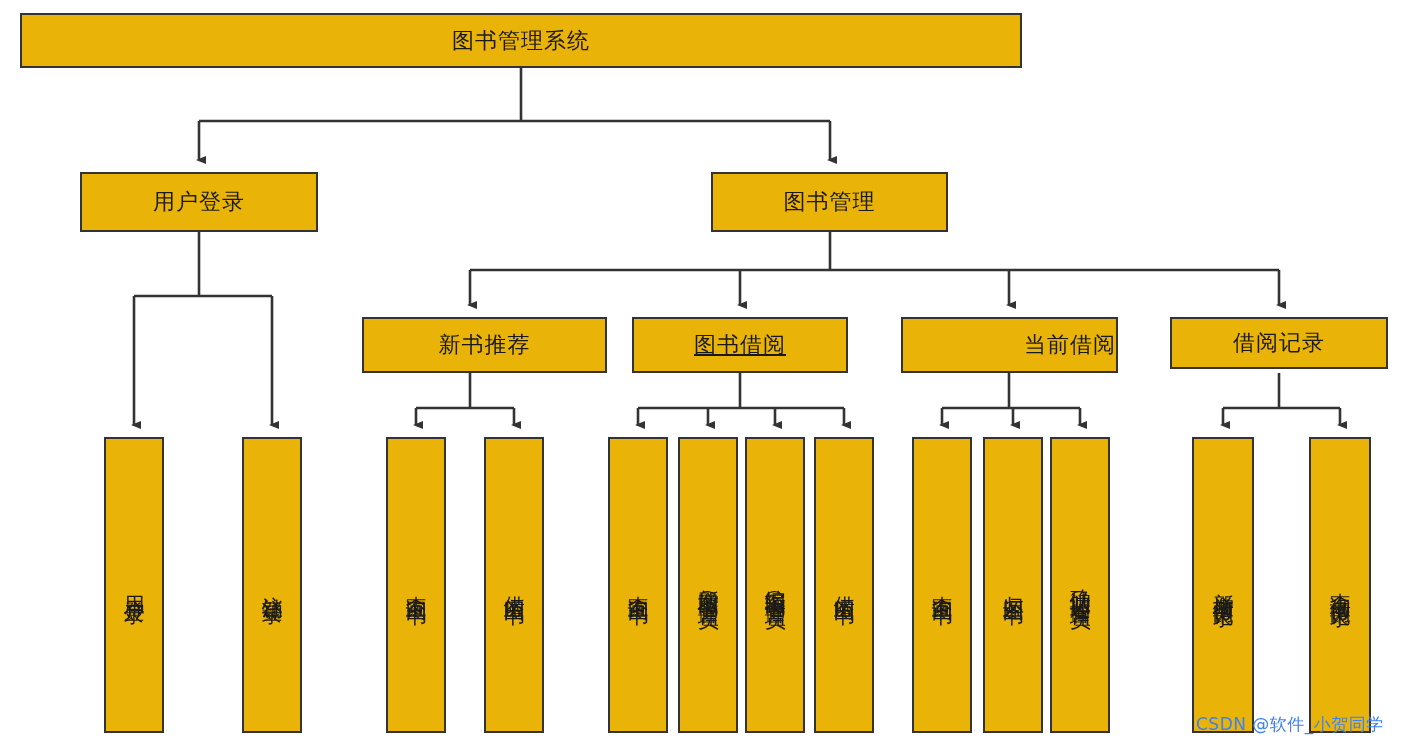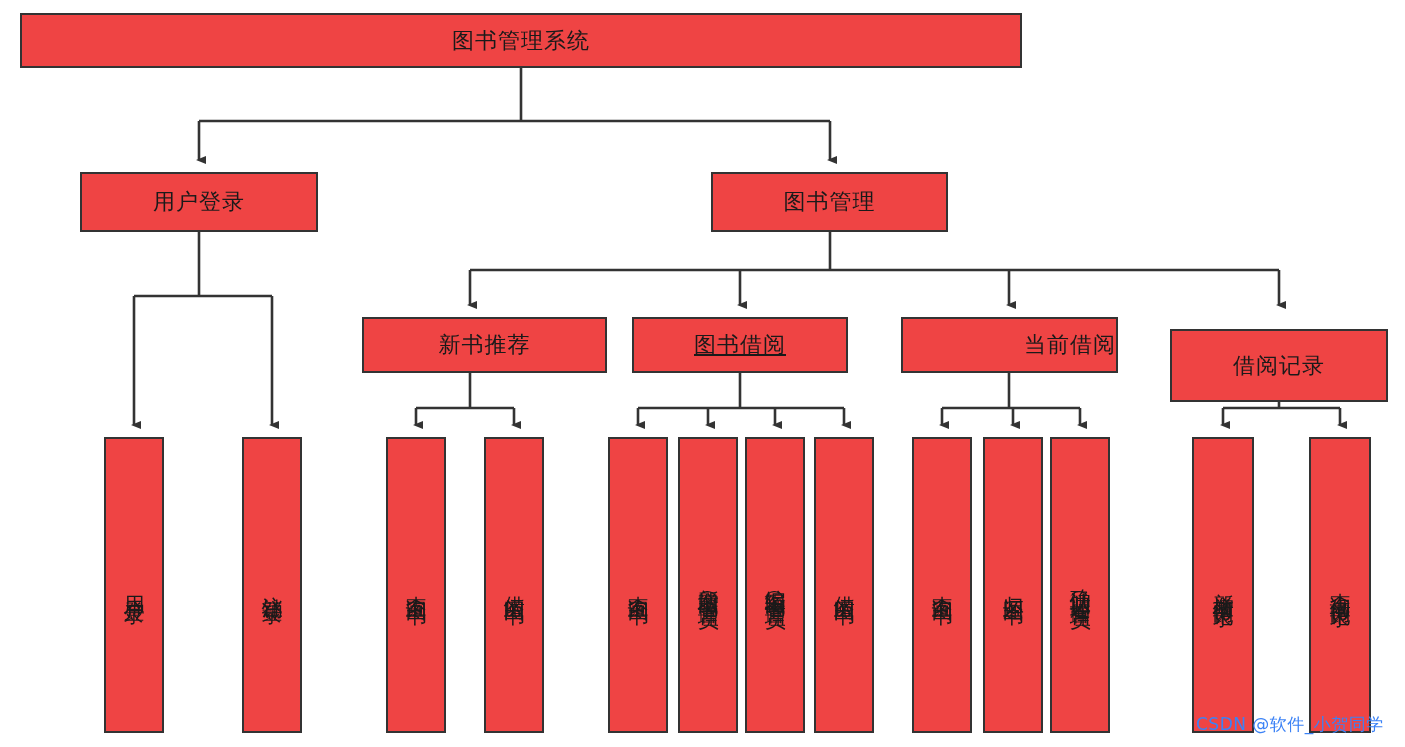--- a/index.html
+++ b/index.html
@@ -7,21 +7,21 @@
     width:1405px;height:747px;
     background:#ffffff;
     font-family:"DejaVu Sans","Liberation Sans",sans-serif;
     overflow:hidden;
   }
   #canvas{position:relative;width:1405px;height:747px;}
   #wires{position:absolute;left:0;top:0;width:1405px;height:747px;}
   .node{
     position:absolute;
     box-sizing:border-box;
-    background:#ef4444;
+    background:#eab308;
     border:2px solid #333333;
     display:flex;
     align-items:center;
     justify-content:center;
     color:#1a1a1a;
   }
   .node.horiz{font-size:22px;letter-spacing:1px;}
   .node.root{font-size:22px;}
   .node.vert{
     font-size:21px;
@@ -125,21 +125,21 @@
 
   <div class="node horiz" style="left:362px;top:317px;width:245px;height:56px;">
     <span>新书推荐</span>
   </div>
   <div class="node horiz" style="left:632px;top:317px;width:216px;height:56px;text-decoration:underline;">
     <span>图书借阅</span>
   </div>
   <div class="node horiz" style="left:901px;top:317px;width:217px;height:56px;justify-content:flex-end;">
     <span>当前借阅</span>
   </div>
-  <div class="node horiz" style="left:1170px;top:317px;width:218px;height:73px;margin-top:12px;">
+  <div class="node horiz" style="left:1170px;top:317px;width:218px;height:52px;">
     <span>借阅记录</span>
   </div>
 
   <div class="node vert" style="left:104px;top:437px;width:60px;height:296px;">
     <span class="vtext">用户登录</span>
   </div>
   <div class="node vert" style="left:242px;top:437px;width:60px;height:296px;">
     <span class="vtext">注销登录</span>
   </div>
 

